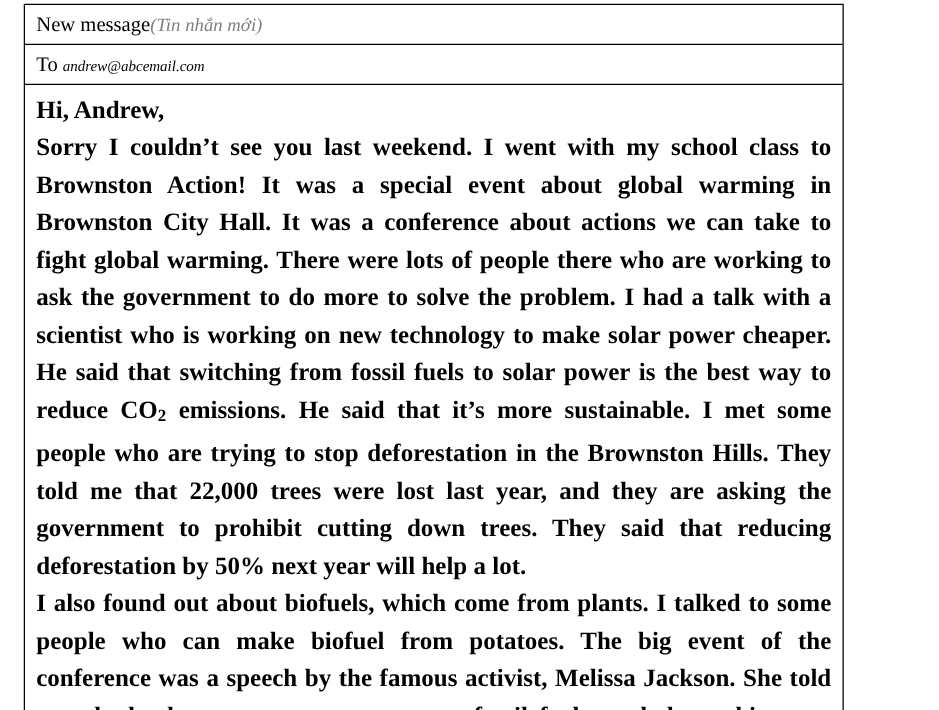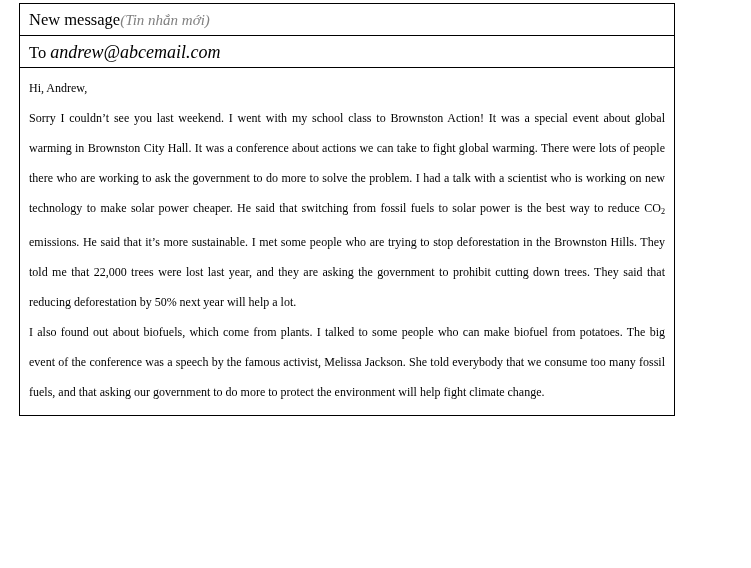--- a/index.html
+++ b/index.html
@@ -34,43 +34,44 @@
     padding: 0 0 0 9px;
     white-space: nowrap;
     overflow: hidden;
   }
 
   .field-label {
     font-size: 16.5px;
   }
 
   .field-value {
-    font-size: 18px;
+    font-size: 12px;
     font-style: italic;
   }
 
   .gloss {
     font-size: 15px;
     font-style: italic;
     color: #808080;
   }
 
   .body-area {
     padding: 5px 9px 8px 9px;
     box-sizing: border-box;
   }
 
   .body-para {
-    font-size: 12px;
+    font-size: 20px;
     line-height: 30px;
     margin: 0;
     text-align: justify;
     text-justify: inter-word;
     -webkit-hyphens: none;
     hyphens: none;
+    font-weight: bold;
   }
 
   .body-para:last-child {
     margin-bottom: 0;
   }
 
   sub {
     font-size: 0.68em;
     vertical-align: -0.22em;
   }

